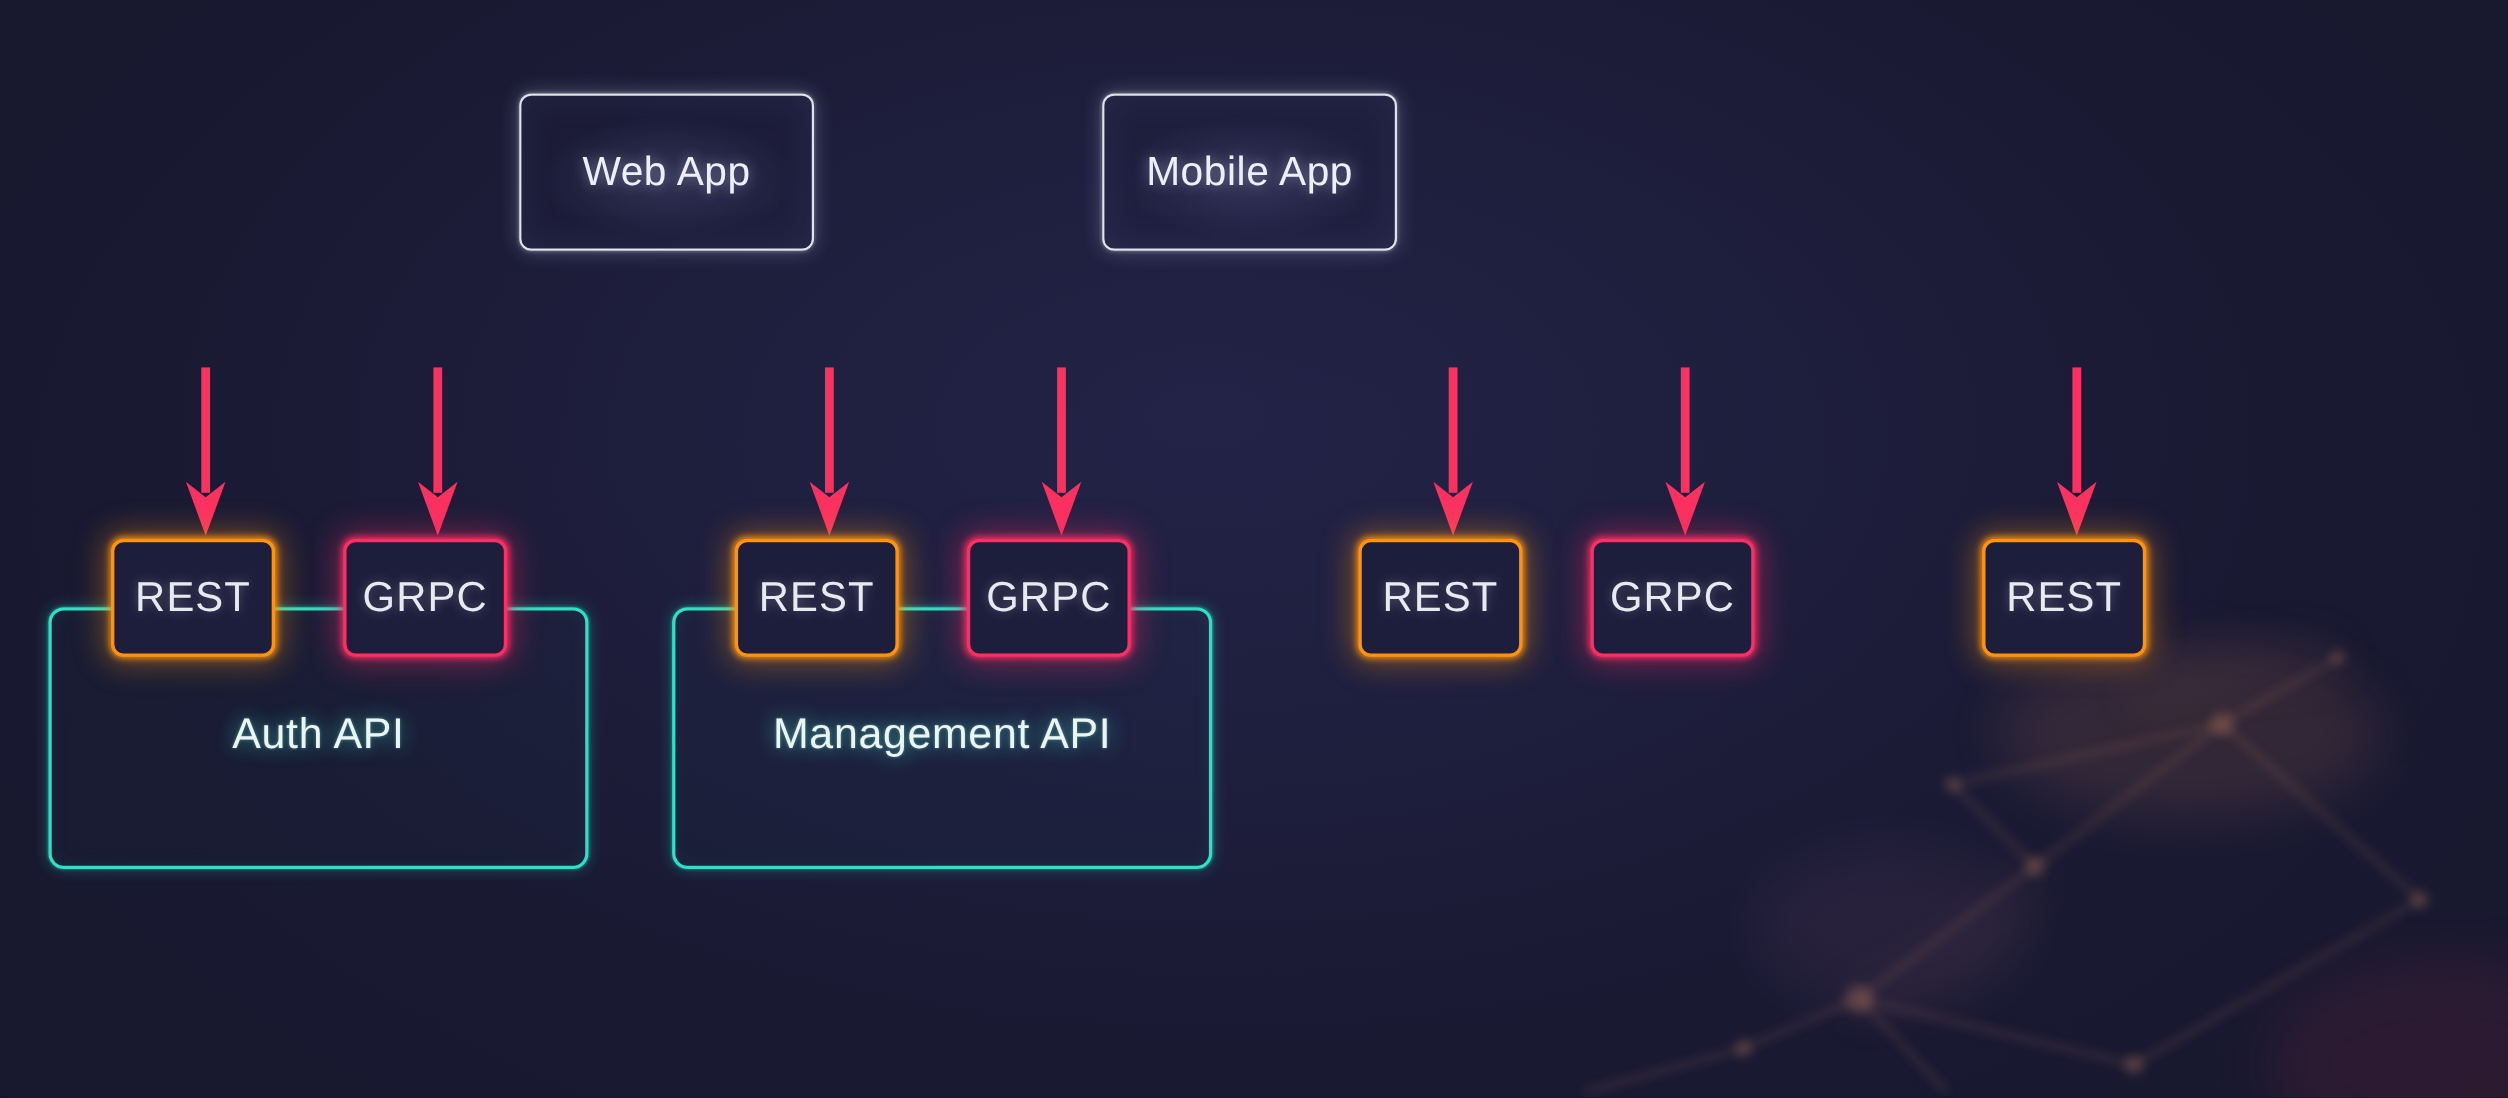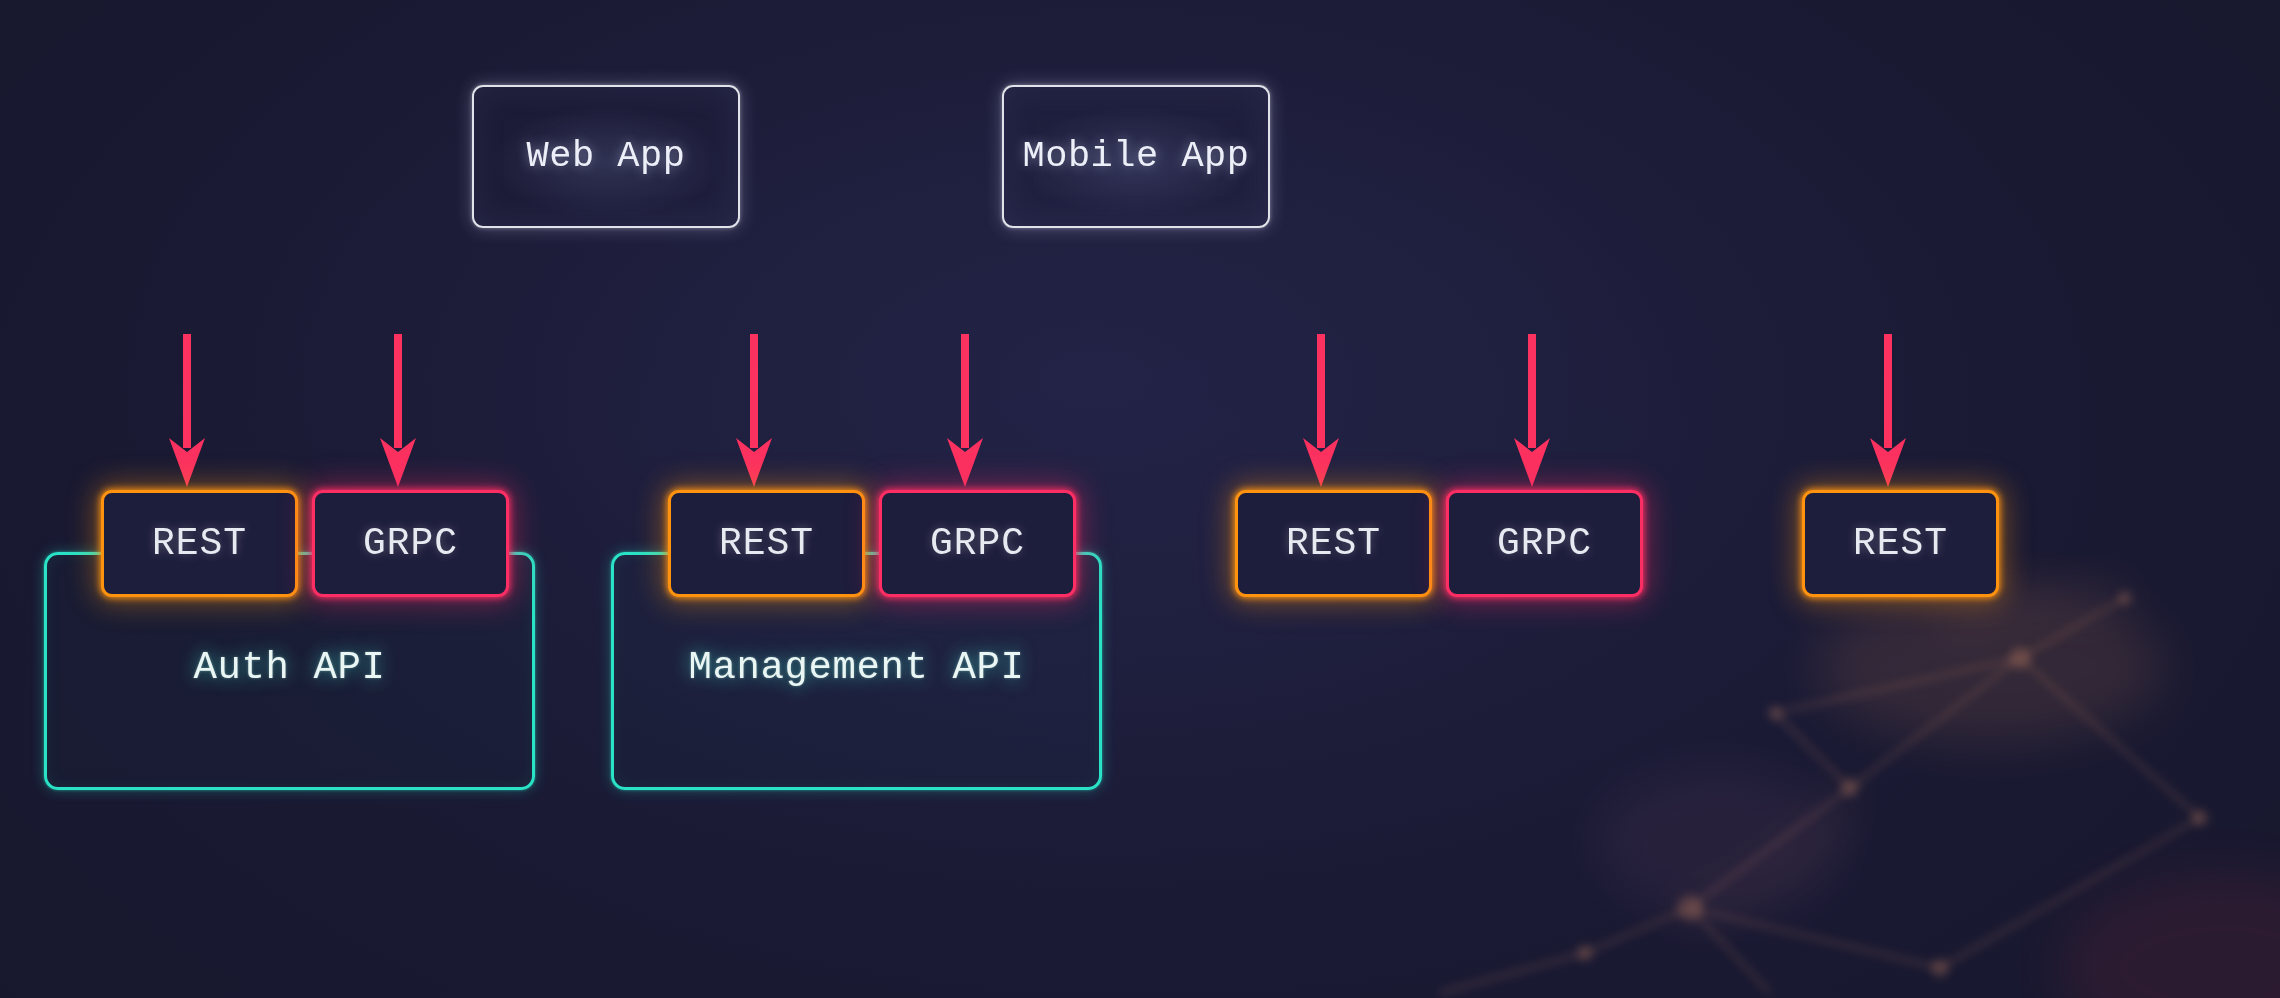--- a/index.html
+++ b/index.html
@@ -1,20 +1,20 @@
 <!DOCTYPE html>
 <html style="--teal: #2ae2c6; --arrow: #fb3160; --bg: #1a1a36;"><head>
 <meta charset="utf-8">
 <style>
   html,body{margin:0;padding:0;background:#10101f;}
   .canvas{
     position:relative;
     width:2280px;height:998px;
     overflow:hidden;
-    font-family:Liberation Mono, monospace;
+    font-family:Liberation Sans, sans-serif;
     background:
       radial-gradient(1600px 900px at 48% 38%, rgba(46,46,92,.38) 0%, rgba(26,26,54,0) 62%),
       radial-gradient(2400px 1400px at 50% 45%, #1c1c3a 0%, #18182f 58%, #101020 100%);
   }
 
   
   .plexus{position:absolute;left:1380px;top:538px;width:900px;height:460px;pointer-events:none;}
 
   
   .client-box{
@@ -38,21 +38,21 @@
     background:rgba(40,226,203,.015);
   }
   .api-title{
     color:#e9f6f4;font-size:39px;font-weight:300;letter-spacing:.6px;
     transform:translateY(-3px);
     text-shadow:0 0 18px rgba(64,234,212,.65), 0 0 3px rgba(230,255,252,.35);
   }
 
   
   .protocol-chip{
-    position:absolute;top:490px;width:197px;height:107px;box-sizing:border-box;
+    position:absolute;top:490px;width:149px;height:107px;box-sizing:border-box;
     border:3px solid var(--c);
     border-radius:11px;
     background:#1d1d3c;
     display:flex;align-items:center;justify-content:center;
     color:#e8eaf2;font-size:38px;font-weight:300;letter-spacing:1px;
     z-index:3;
     box-shadow:0 0 7px 1px var(--c), 0 0 28px 6px var(--glow);
     text-shadow:0 0 10px rgba(255,255,255,.30);
   }
 

